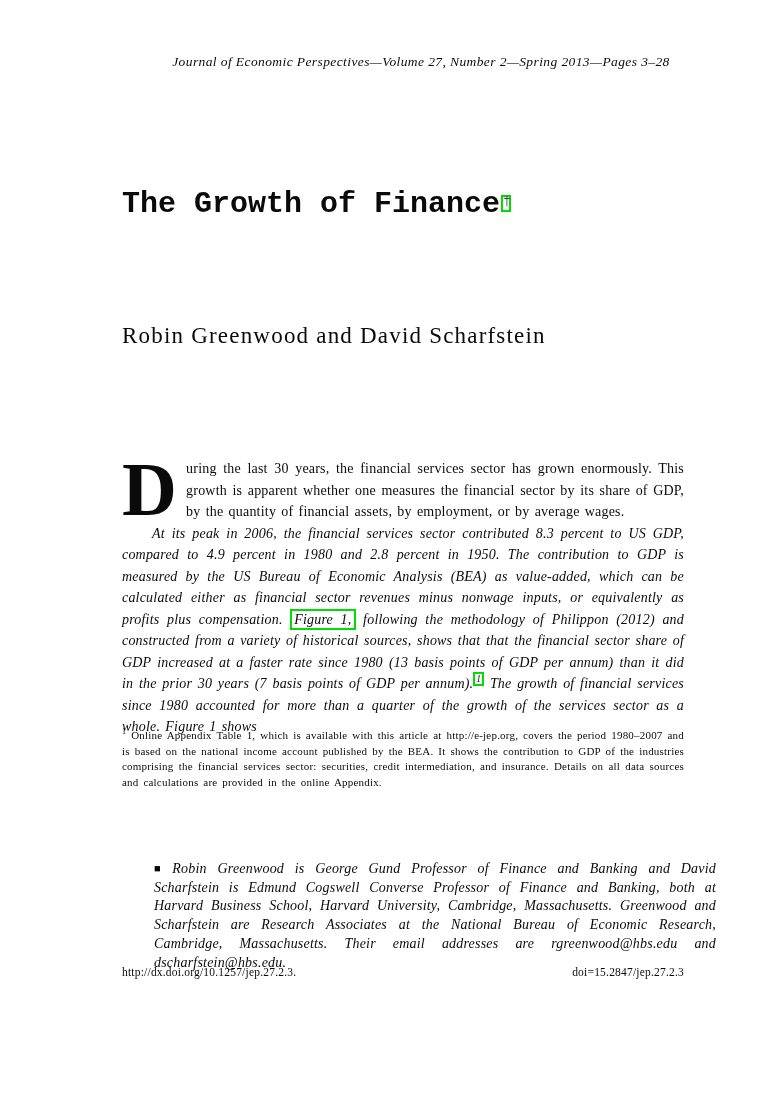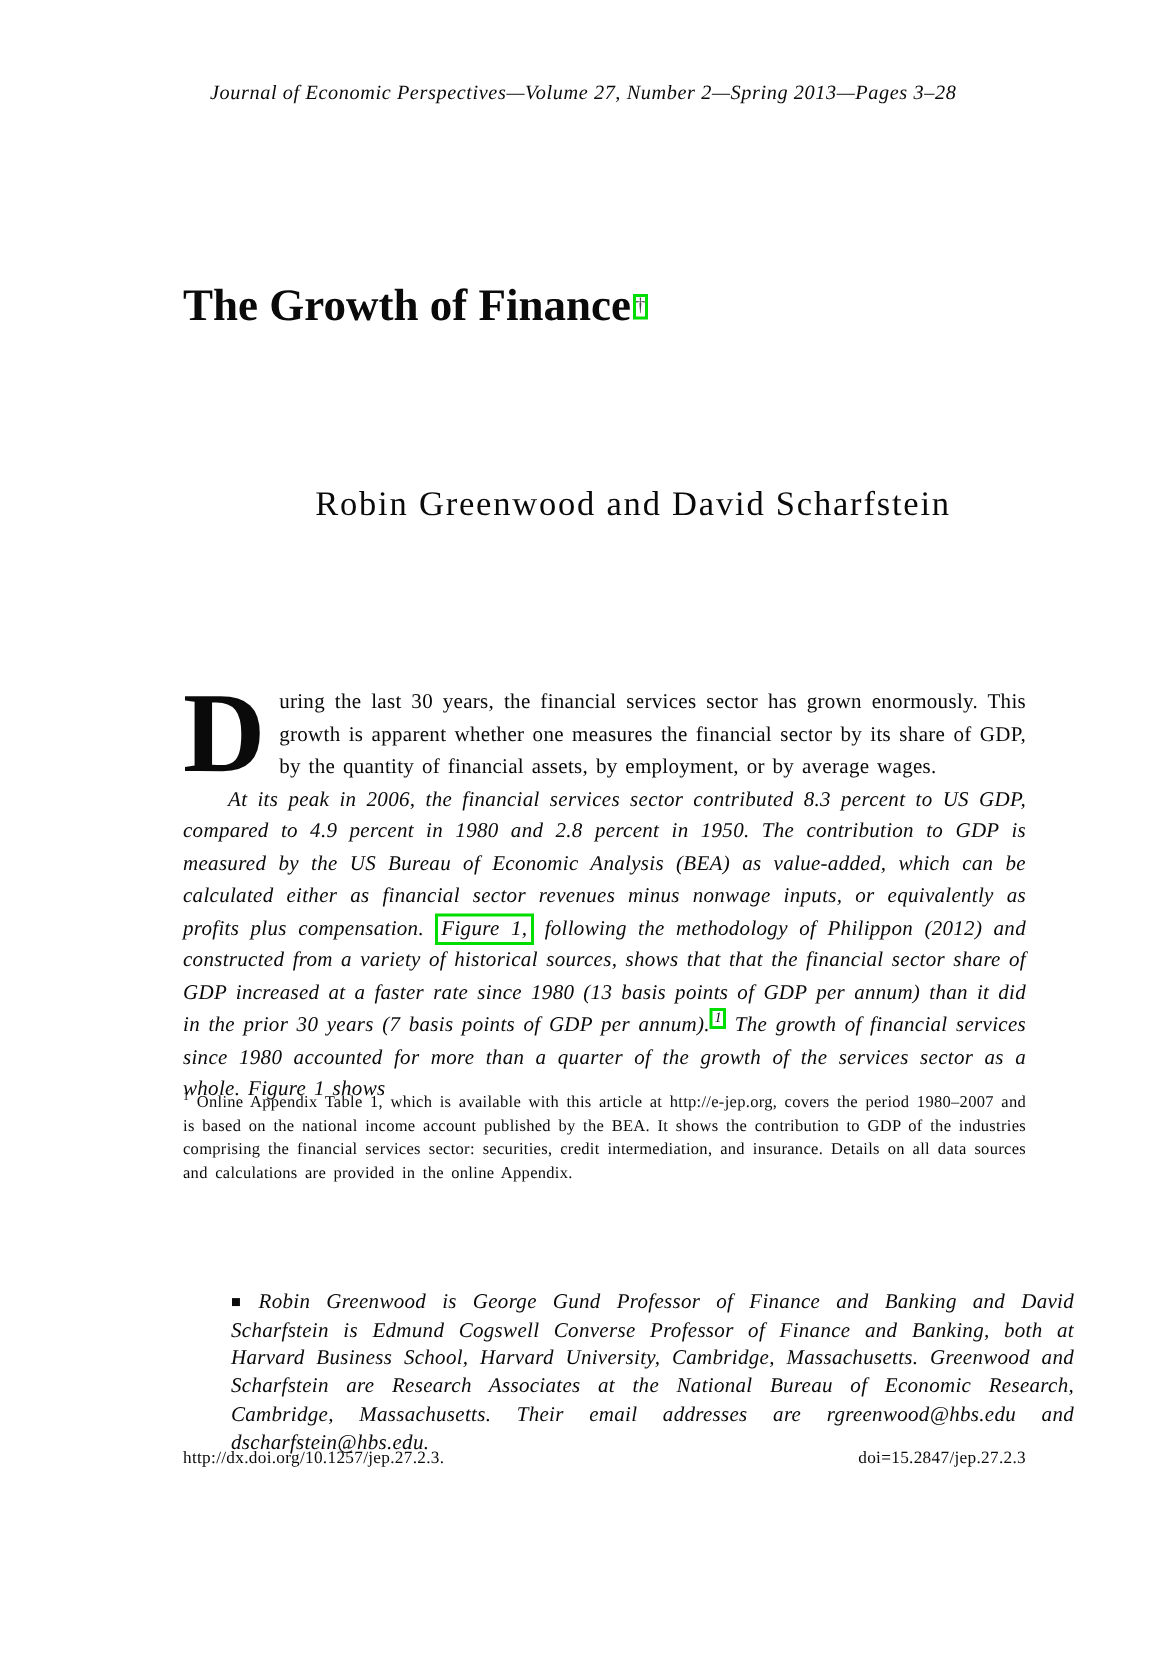--- a/index.html
+++ b/index.html
@@ -7,42 +7,42 @@
   html, body { background: #ffffff; }
   body {
     width: 784px; height: 1120px; position: relative; overflow: hidden;
     font-family: "Liberation Serif", "DejaVu Serif", serif;
     color: #0a0a0a;
   }
   .page { position: absolute; inset: 0; background: #ffffff; }
 
   .journal-header {
     position: absolute; top: 54px; left: 140px; width: 562px;
-    text-align: left; font-style: italic; font-size: 13.5px;
+    text-align: center; font-style: italic; font-size: 13.5px;
     letter-spacing: 0.4px; white-space: nowrap;
   }
 
   .article-title {
     position: absolute; top: 187px; left: 122px; width: 600px;
-    font-size: 30px; font-weight: bold; line-height: 34px; white-space: nowrap;
+    font-size: 30px; font-weight: bold; line-height: 34px; white-space: nowrap; font-family: Liberation Mono, monospace;
   }
   .dagger-box {
     display: inline-block; width: 10px; height: 17px;
     border: 2px solid var(--annot); vertical-align: baseline;
     margin-left: 1px; position: relative;
   }
   .dagger-box .dagger {
     position: absolute; top: -2px; left: 0; right: 0;
     font-size: 13px; font-weight: normal; line-height: 13px;
     color: #444; text-align: center;
   }
 
   .authors {
     position: absolute; top: 323px; left: 122px; width: 600px;
-    font-size: 23px; letter-spacing: 1.2px; white-space: nowrap; text-align: center;
+    font-size: 23px; letter-spacing: 1.2px; white-space: nowrap;
   }
 
   .article-body {
     position: absolute; top: 458px; left: 122px; width: 562px;
     font-size: 14px; line-height: 21.5px; text-align: justify;
     letter-spacing: 0.2px; word-spacing: 1.5px;
   }
   .dropcap {
     float: left; font-size: 76px; line-height: 54px; font-weight: bold;
     margin: 4px 9px 0 0;

